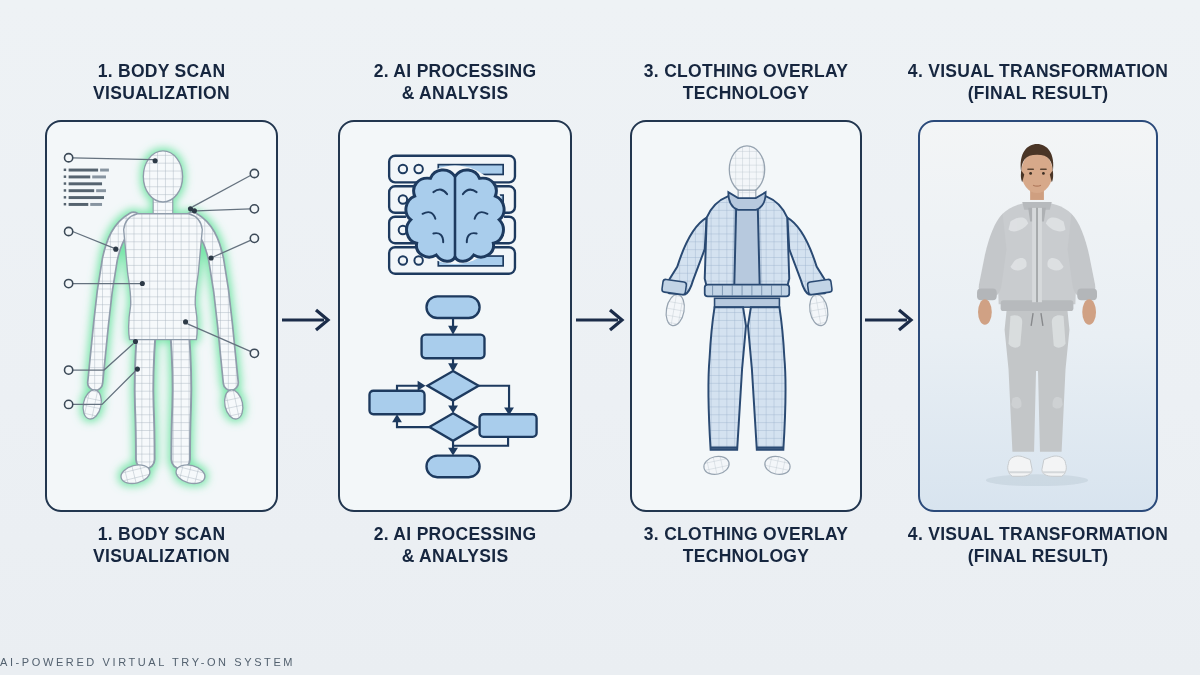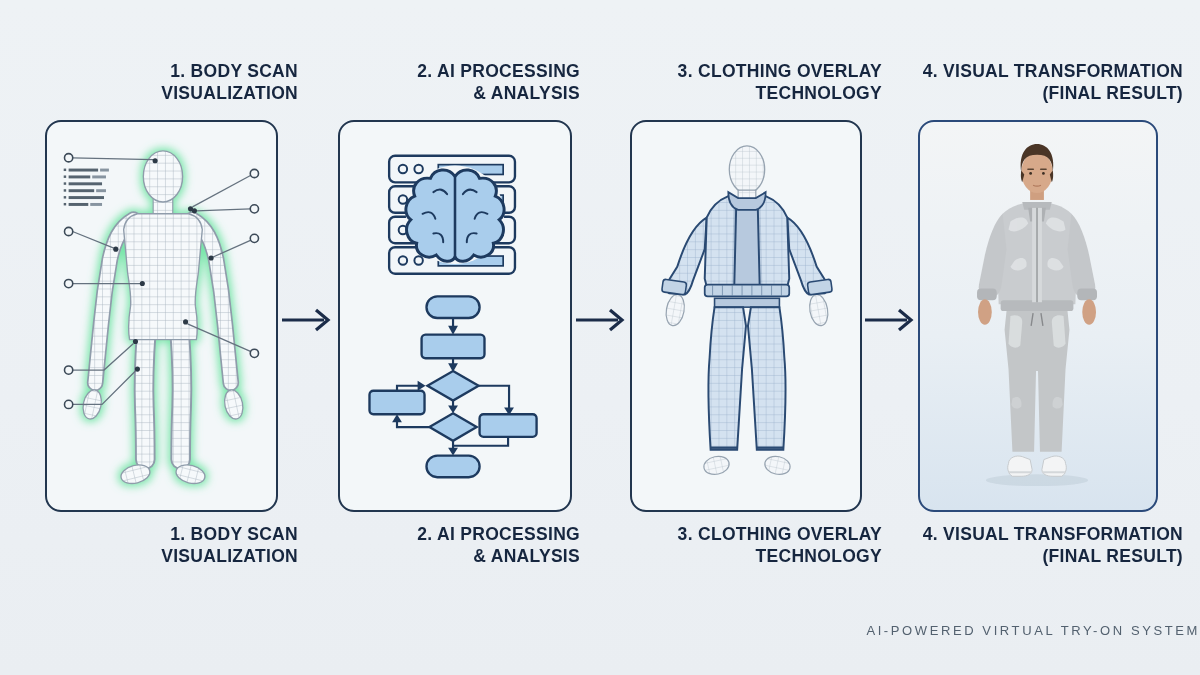--- a/index.html
+++ b/index.html
@@ -2,36 +2,36 @@
 <html><head>
 <meta charset="utf-8">
 <style>
   html,body{margin:0;padding:0;}
   .canvas{
     position:relative;width:1200px;height:675px;overflow:hidden;
     background:linear-gradient(180deg,#eef2f5 0%,#ecf0f4 60%,#eaeef2 100%);
     font-family:"Liberation Sans", sans-serif;
   }
   .step-title{
-    position:absolute;text-align:right;font-weight:700;font-size:17.5px;
+    position:absolute;text-align:center;font-weight:700;font-size:17.5px;
     color:#16263f;line-height:1.27;letter-spacing:.3px;white-space:pre-line;
   }
   .panel{
     position:absolute;top:120px;height:392px;box-sizing:border-box;
     border:2.5px solid #22364f;border-radius:16px;background:#f3f7f9;
   }
   .panel svg{display:block;width:100%;height:100%;}
   .panel-final{
     border:2px solid #2b4a7a;
     background:linear-gradient(180deg,#f3f5f6 0%,#e9eff4 55%,#d8e4ef 100%);
   }
   .flow-arrow{position:absolute;top:306px;width:56px;height:28px;}
   .footer{
-    position:absolute;left:0;top:623px;width:100%;text-align:right;
-    font-size:13px;font-weight:500;letter-spacing:2.6px;color:#53616f;
+    position:absolute;left:0;top:656px;width:100%;text-align:left;
+    font-size:11px;font-weight:500;letter-spacing:2.6px;color:#53616f;
   }
 </style>
 </head>
 <body>
 
 <div class="canvas">
 
   <div class="step-title" style="left:25px;top:60px;width:273px">1. BODY SCAN
 VISUALIZATION</div>
   <div class="step-title" style="left:330px;top:60px;width:250px">2. AI PROCESSING

